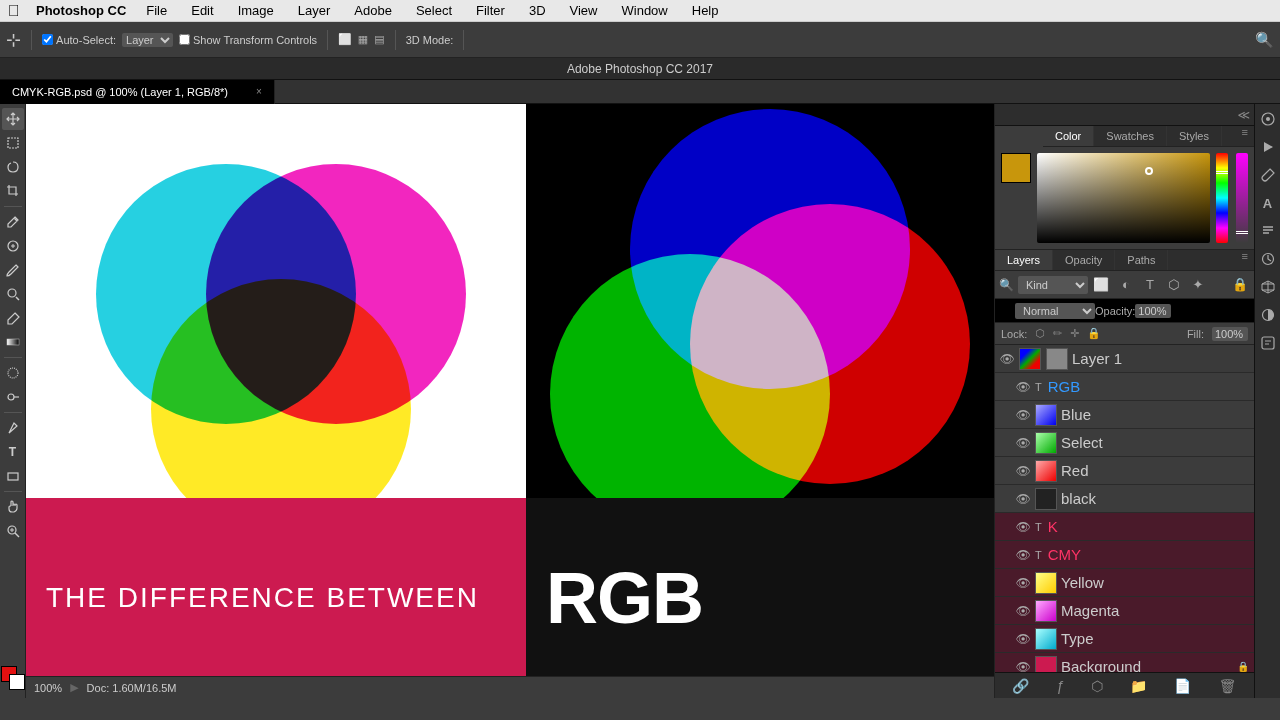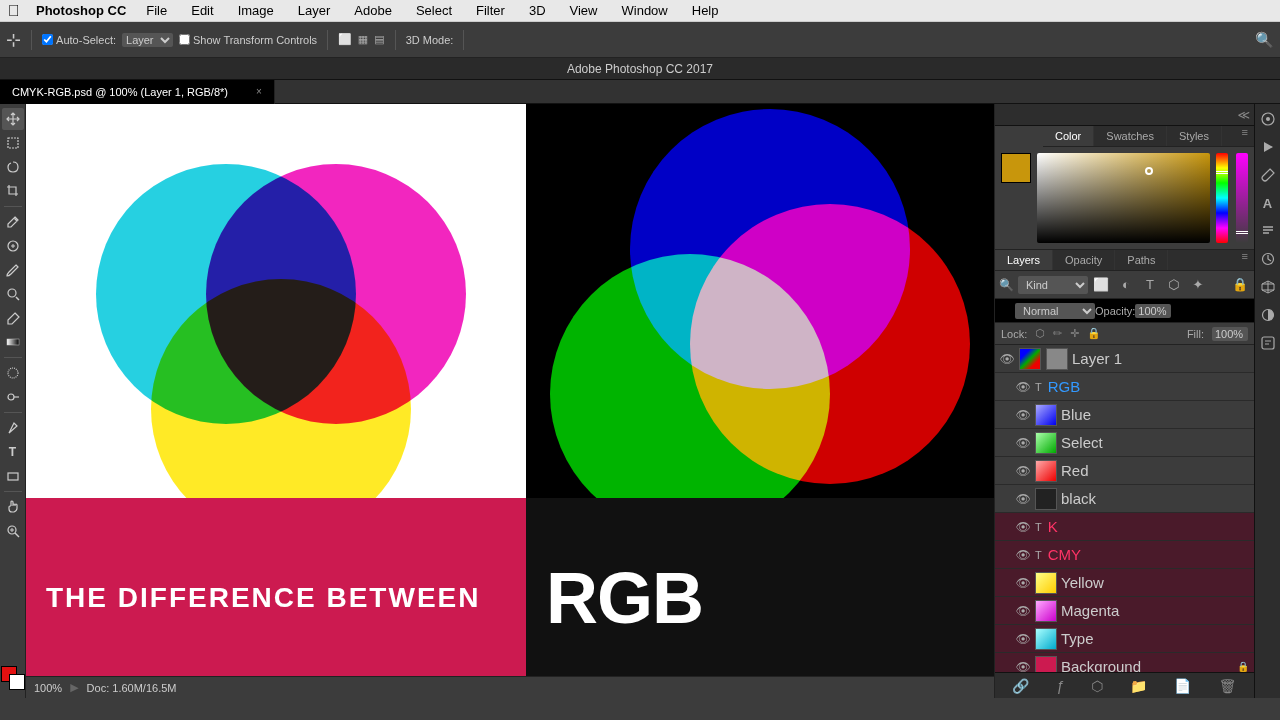--- a/index.html
+++ b/index.html
@@ -177,21 +177,21 @@
       right: 0;
       height: 200px;
       background: #111;
       display: flex;
       flex-direction: column;
       justify-content: center;
       padding: 10px 20px;
     }
     .text-small {
       font-size: 28px;
-      font-weight: 700;
+      font-weight: 400;
       color: #fff;
       letter-spacing: 2px;
       text-transform: uppercase;
       line-height: 1.1;
     }
     .text-large {
       font-size: 72px;
       font-weight: 900;
       color: #fff;
       letter-spacing: -1px;

